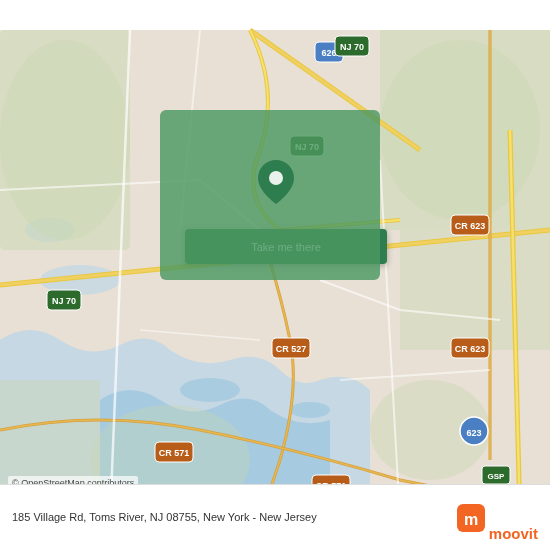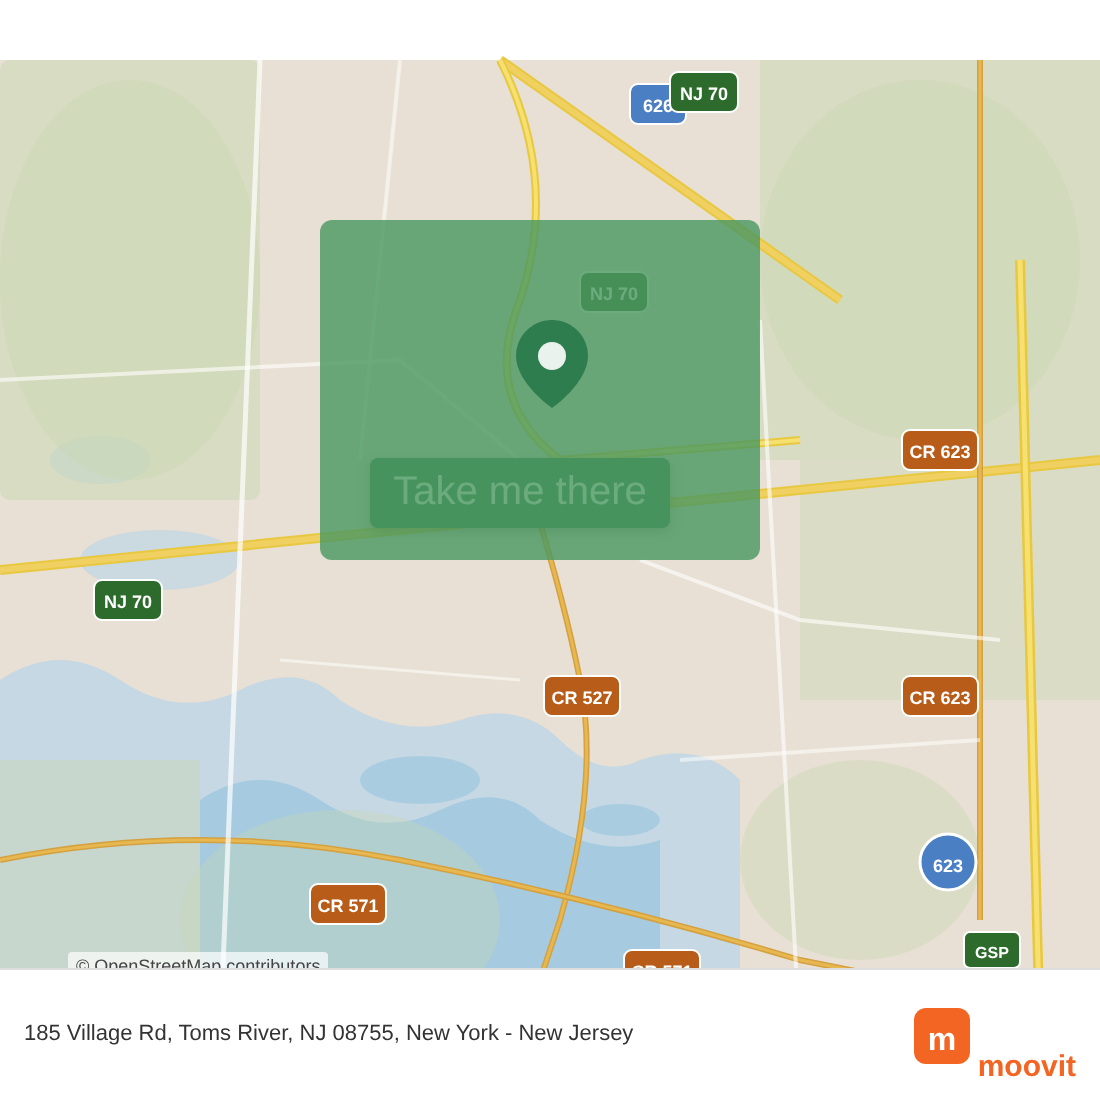--- a/index.html
+++ b/index.html
@@ -24,27 +24,27 @@
       top: 0; left: 0;
       width: 100%;
       height: 100%;
     }
 
     
     #take-me-there-btn {
       position: absolute;
       top: 229px;
       left: 185px;
-      width: 150px;
+      width: 202px;
       height: 35px;
       background-color: #2e7d4f;
       color: white;
       border: none;
       border-radius: 4px;
-      font-size: 20px;
+      font-size: 11px;
       font-weight: 500;
       cursor: pointer;
       display: flex;
       align-items: center;
       justify-content: center;
       box-shadow: 0 2px 6px rgba(0,0,0,0.3);
     }
 
     
     #location-pin {
@@ -100,21 +100,20 @@
     
     #osm-attribution {
       position: absolute;
       bottom: 60px;
       left: 8px;
       font-size: 9px;
       color: #444;
       background: rgba(255,255,255,0.7);
       padding: 2px 4px;
       border-radius: 2px;
-      margin-left: 26px;
     }
 
     
     #button-bg {
       position: absolute;
       top: 110px;
       left: 160px;
       width: 220px;
       height: 170px;
       background-color: rgba(76, 153, 97, 0.82);

